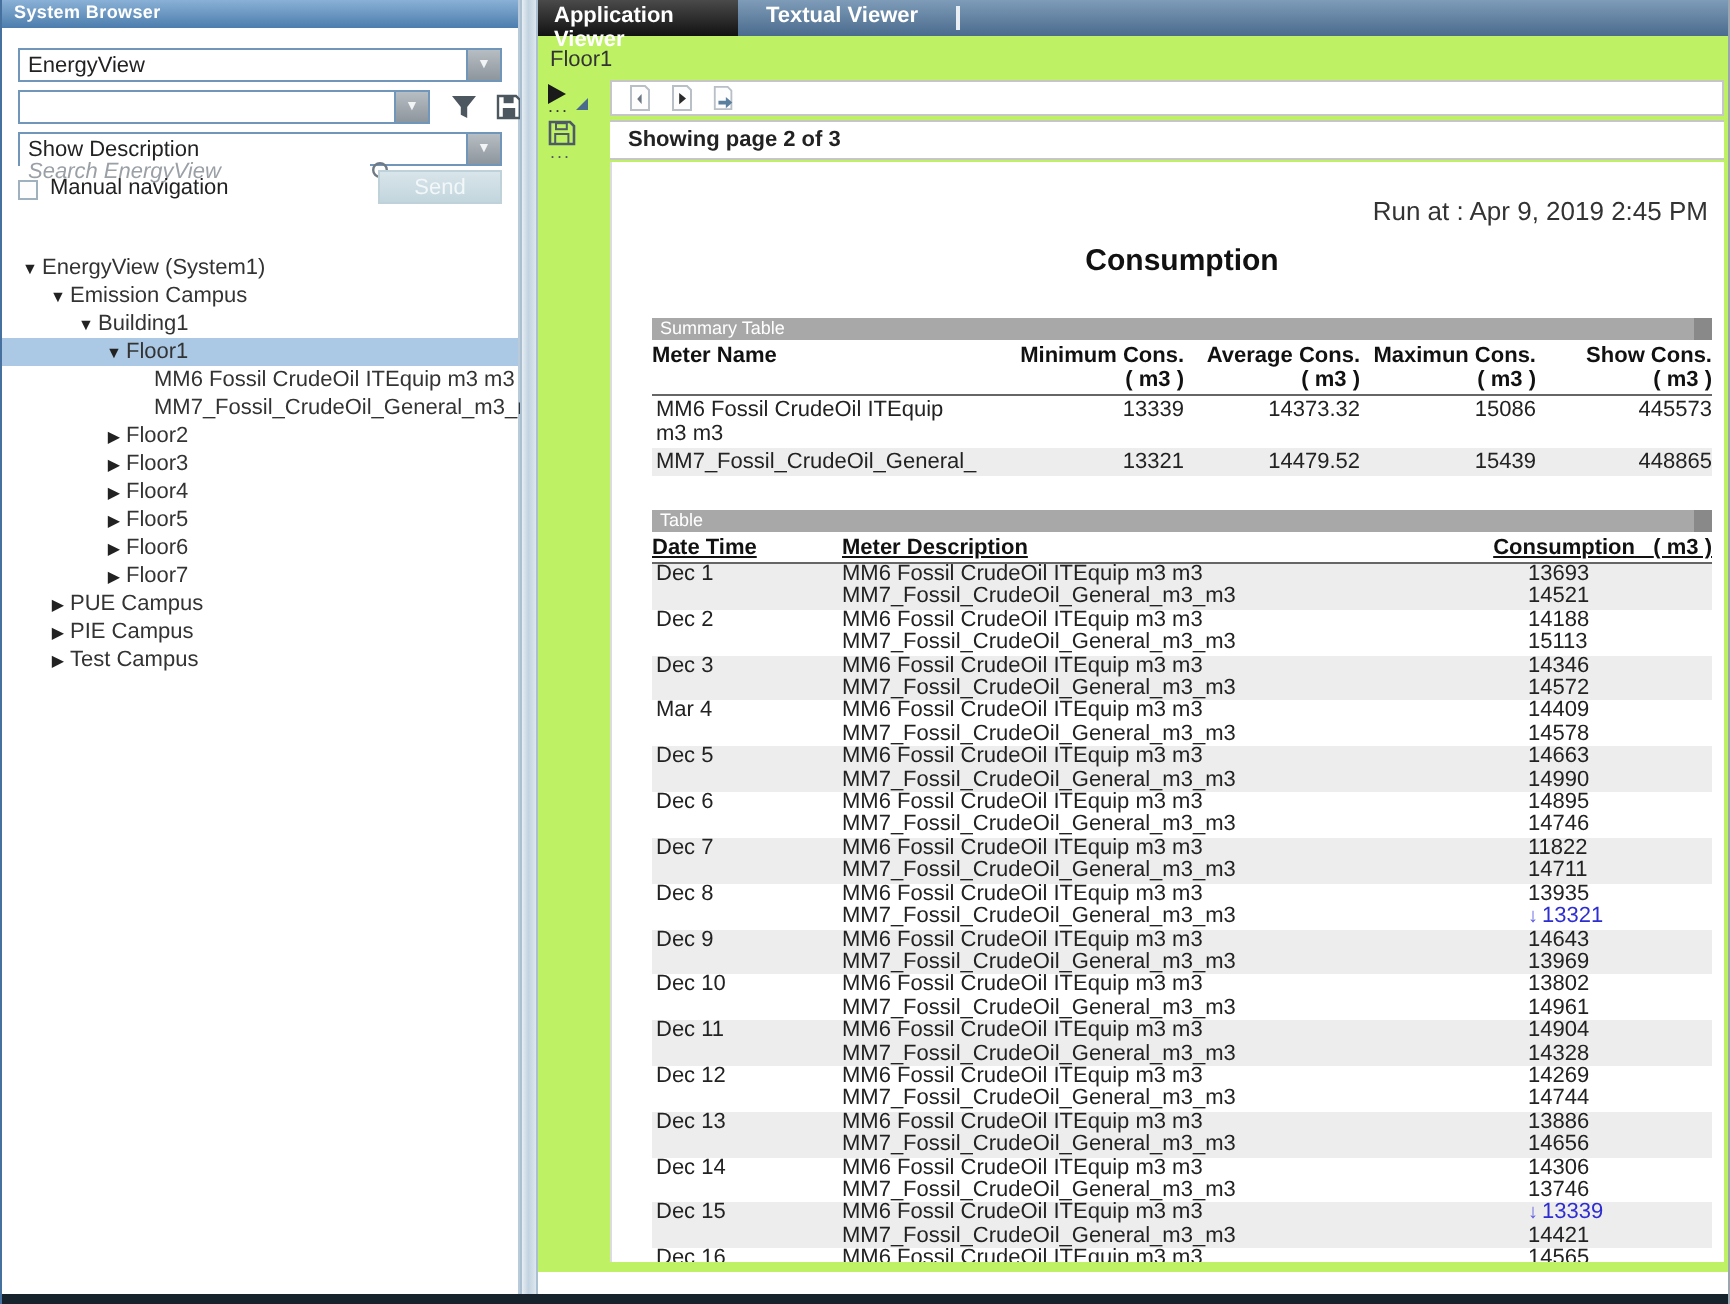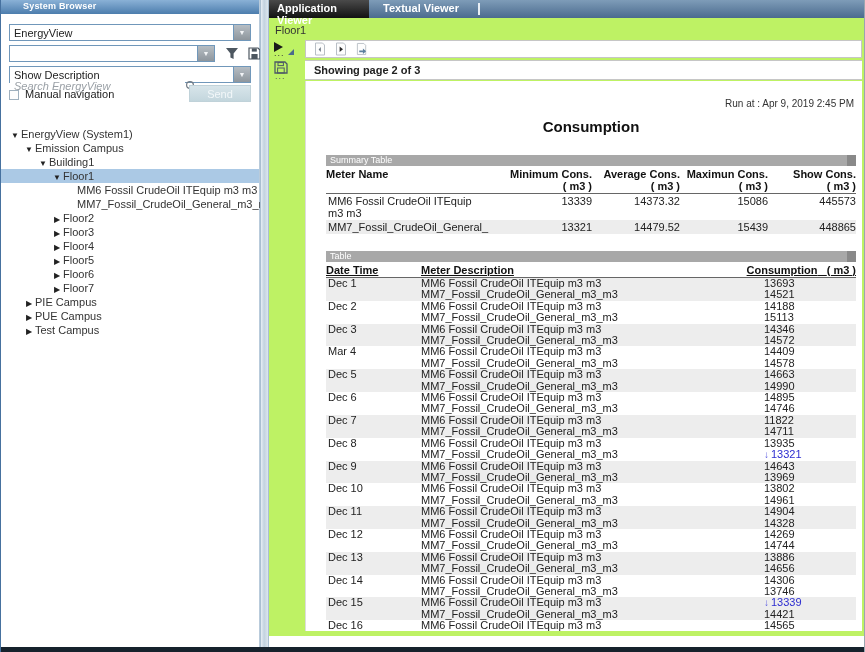--- a/index.html
+++ b/index.html
@@ -5,21 +5,21 @@
   * { margin:0; padding:0; box-sizing:border-box; }
   html,body { width:865px; height:652px; font-family:"Liberation Sans", sans-serif; background:#fff; }
   .window { position:relative; width:865px; height:652px; overflow:hidden; background:#fff;
             border-left:1px solid #46719f; border-right:1px solid #9aa6b0; }
   .bottom-bar { position:absolute; left:0; right:0; bottom:0; height:5px; background:#16222c; }
 
   
   .left-panel { position:absolute; left:0; top:0; width:259px; height:647px; background:#fff;
                 border-right:1px solid #b9cbdb; }
   .lp-header { height:14px; background:linear-gradient(#8ab1d6,#4c7dad); color:#fff;
-               font-size:9px; font-weight:bold; padding:1px 22px; letter-spacing:.2px; }
+               font-size:9px; font-weight:bold; padding:1px 6px; letter-spacing:.2px; }
   .lp-controls { position:relative; padding:10px 8px 0 8px; }
   .combo { display:flex; height:17px; border:1px solid #7097ba; background:#fff; margin-bottom:4px; }
   .combo .combo-label { flex:1; font-size:11px; color:#222; padding:1px 4px; line-height:14px; white-space:nowrap; overflow:hidden; }
   .arrow-btn { width:17px; background:linear-gradient(#b6bdc3,#8e969d); border-left:1px solid #7097ba;
                display:flex; align-items:center; justify-content:center; color:#f2f4f6; font-size:7px; }
   .search-row { display:flex; align-items:center; margin-bottom:4px; }
   .search-combo { flex:0 0 206px; display:flex; height:17px; border:1px solid #7097ba; background:#fff; }
   .search-input-wrap { flex:1; display:flex; align-items:center;margin-top:40px; }
   .search-input-wrap input { flex:1; border:0; outline:0; font-size:11px; font-style:italic; color:#555;
                              padding:1px 4px; font-family:"Liberation Sans", sans-serif; min-width:0; }
@@ -60,21 +60,21 @@
                  display:flex; align-items:center; gap:9px; padding-left:8px; background:#fff; }
   .page-ico { width:12px; height:14px; position:relative; }
   .paging-row { position:absolute; left:36px; top:60px; right:2px; height:20px; border-top:1px solid #c6c6c6;
                 border-bottom:1px solid #c6c6c6; font-size:11px; font-weight:bold; color:#222;
                 padding:3px 0 0 9px; background:#fff; }
   .save-icon { position:absolute; left:5px; top:60px; width:15px; height:20px; }
   .save-icon .dots { position:absolute; left:1px; top:11px; font-size:9px; color:#556; letter-spacing:1px; }
 
   .report { position:absolute; left:36px; top:81px; right:2px; bottom:5px; border-left:1px solid #dcdcdc;
             background:#fff; padding:0 6px 0 20px; overflow:hidden; }
-  .run-at { margin-top:17px; text-align:right; font-size:10px; color:#333; padding-right:2px; }
+  .run-at { margin-top:17px; text-align:right; font-size:13px; color:#333; padding-right:2px; }
   .report-title { margin-top:9px; text-align:center; font-size:15px; font-weight:bold; color:#111; }
 
   .gray-bar { position:relative; margin-top:20px; height:11px; background:#a8a8a8; color:#fff;
               font-size:9px; line-height:11px; padding-left:4px; }
   .gray-bar::after { content:""; position:absolute; right:0; top:0; width:9px; height:11px; background:#898989; }
 
   .sum-header { display:grid; grid-template-columns:178px 1fr 1fr 1fr 1fr; font-size:11px; font-weight:bold;
                 color:#111; border-bottom:1px solid #666; padding:2px 0 1px 0; }
   .sum-header .num { text-align:right; }
   .sum-header .unit { display:block; font-weight:bold; }
@@ -150,22 +150,22 @@
         <div class="tree-item" style="padding-left: 36px;"><span class="tree-arrow">▼</span><span class="tree-label">Building1</span></div>
         <div class="tree-item selected" style="padding-left: 50px;"><span class="tree-arrow">▼</span><span class="tree-label">Floor1</span></div>
         <div class="tree-item" style="padding-left: 64px;"><span class="tree-arrow"></span><span class="tree-label">MM6 Fossil CrudeOil ITEquip m3 m3</span></div>
         <div class="tree-item" style="padding-left: 64px;"><span class="tree-arrow"></span><span class="tree-label">MM7_Fossil_CrudeOil_General_m3_m3</span></div>
         <div class="tree-item" style="padding-left: 50px;"><span class="tree-arrow">▶</span><span class="tree-label">Floor2</span></div>
         <div class="tree-item" style="padding-left: 50px;"><span class="tree-arrow">▶</span><span class="tree-label">Floor3</span></div>
         <div class="tree-item" style="padding-left: 50px;"><span class="tree-arrow">▶</span><span class="tree-label">Floor4</span></div>
         <div class="tree-item" style="padding-left: 50px;"><span class="tree-arrow">▶</span><span class="tree-label">Floor5</span></div>
         <div class="tree-item" style="padding-left: 50px;"><span class="tree-arrow">▶</span><span class="tree-label">Floor6</span></div>
         <div class="tree-item" style="padding-left: 50px;"><span class="tree-arrow">▶</span><span class="tree-label">Floor7</span></div>
+        <div class="tree-item" style="padding-left: 22px;"><span class="tree-arrow">▶</span><span class="tree-label">PUE Campus</span></div>
         <div class="tree-item" style="padding-left: 22px;"><span class="tree-arrow">▶</span><span class="tree-label">PIE Campus</span></div>
-        <div class="tree-item" style="padding-left: 22px;"><span class="tree-arrow">▶</span><span class="tree-label">PUE Campus</span></div>
         <div class="tree-item" style="padding-left: 22px;"><span class="tree-arrow">▶</span><span class="tree-label">Test Campus</span></div>
       </div>
   </div>
 
   <div class="splitter"></div>
 
   <div class="right-panel">
     <div class="tab-bar">
       <div class="tab-app">Application Viewer</div>
       <div class="tab-textual">Textual Viewer</div>

